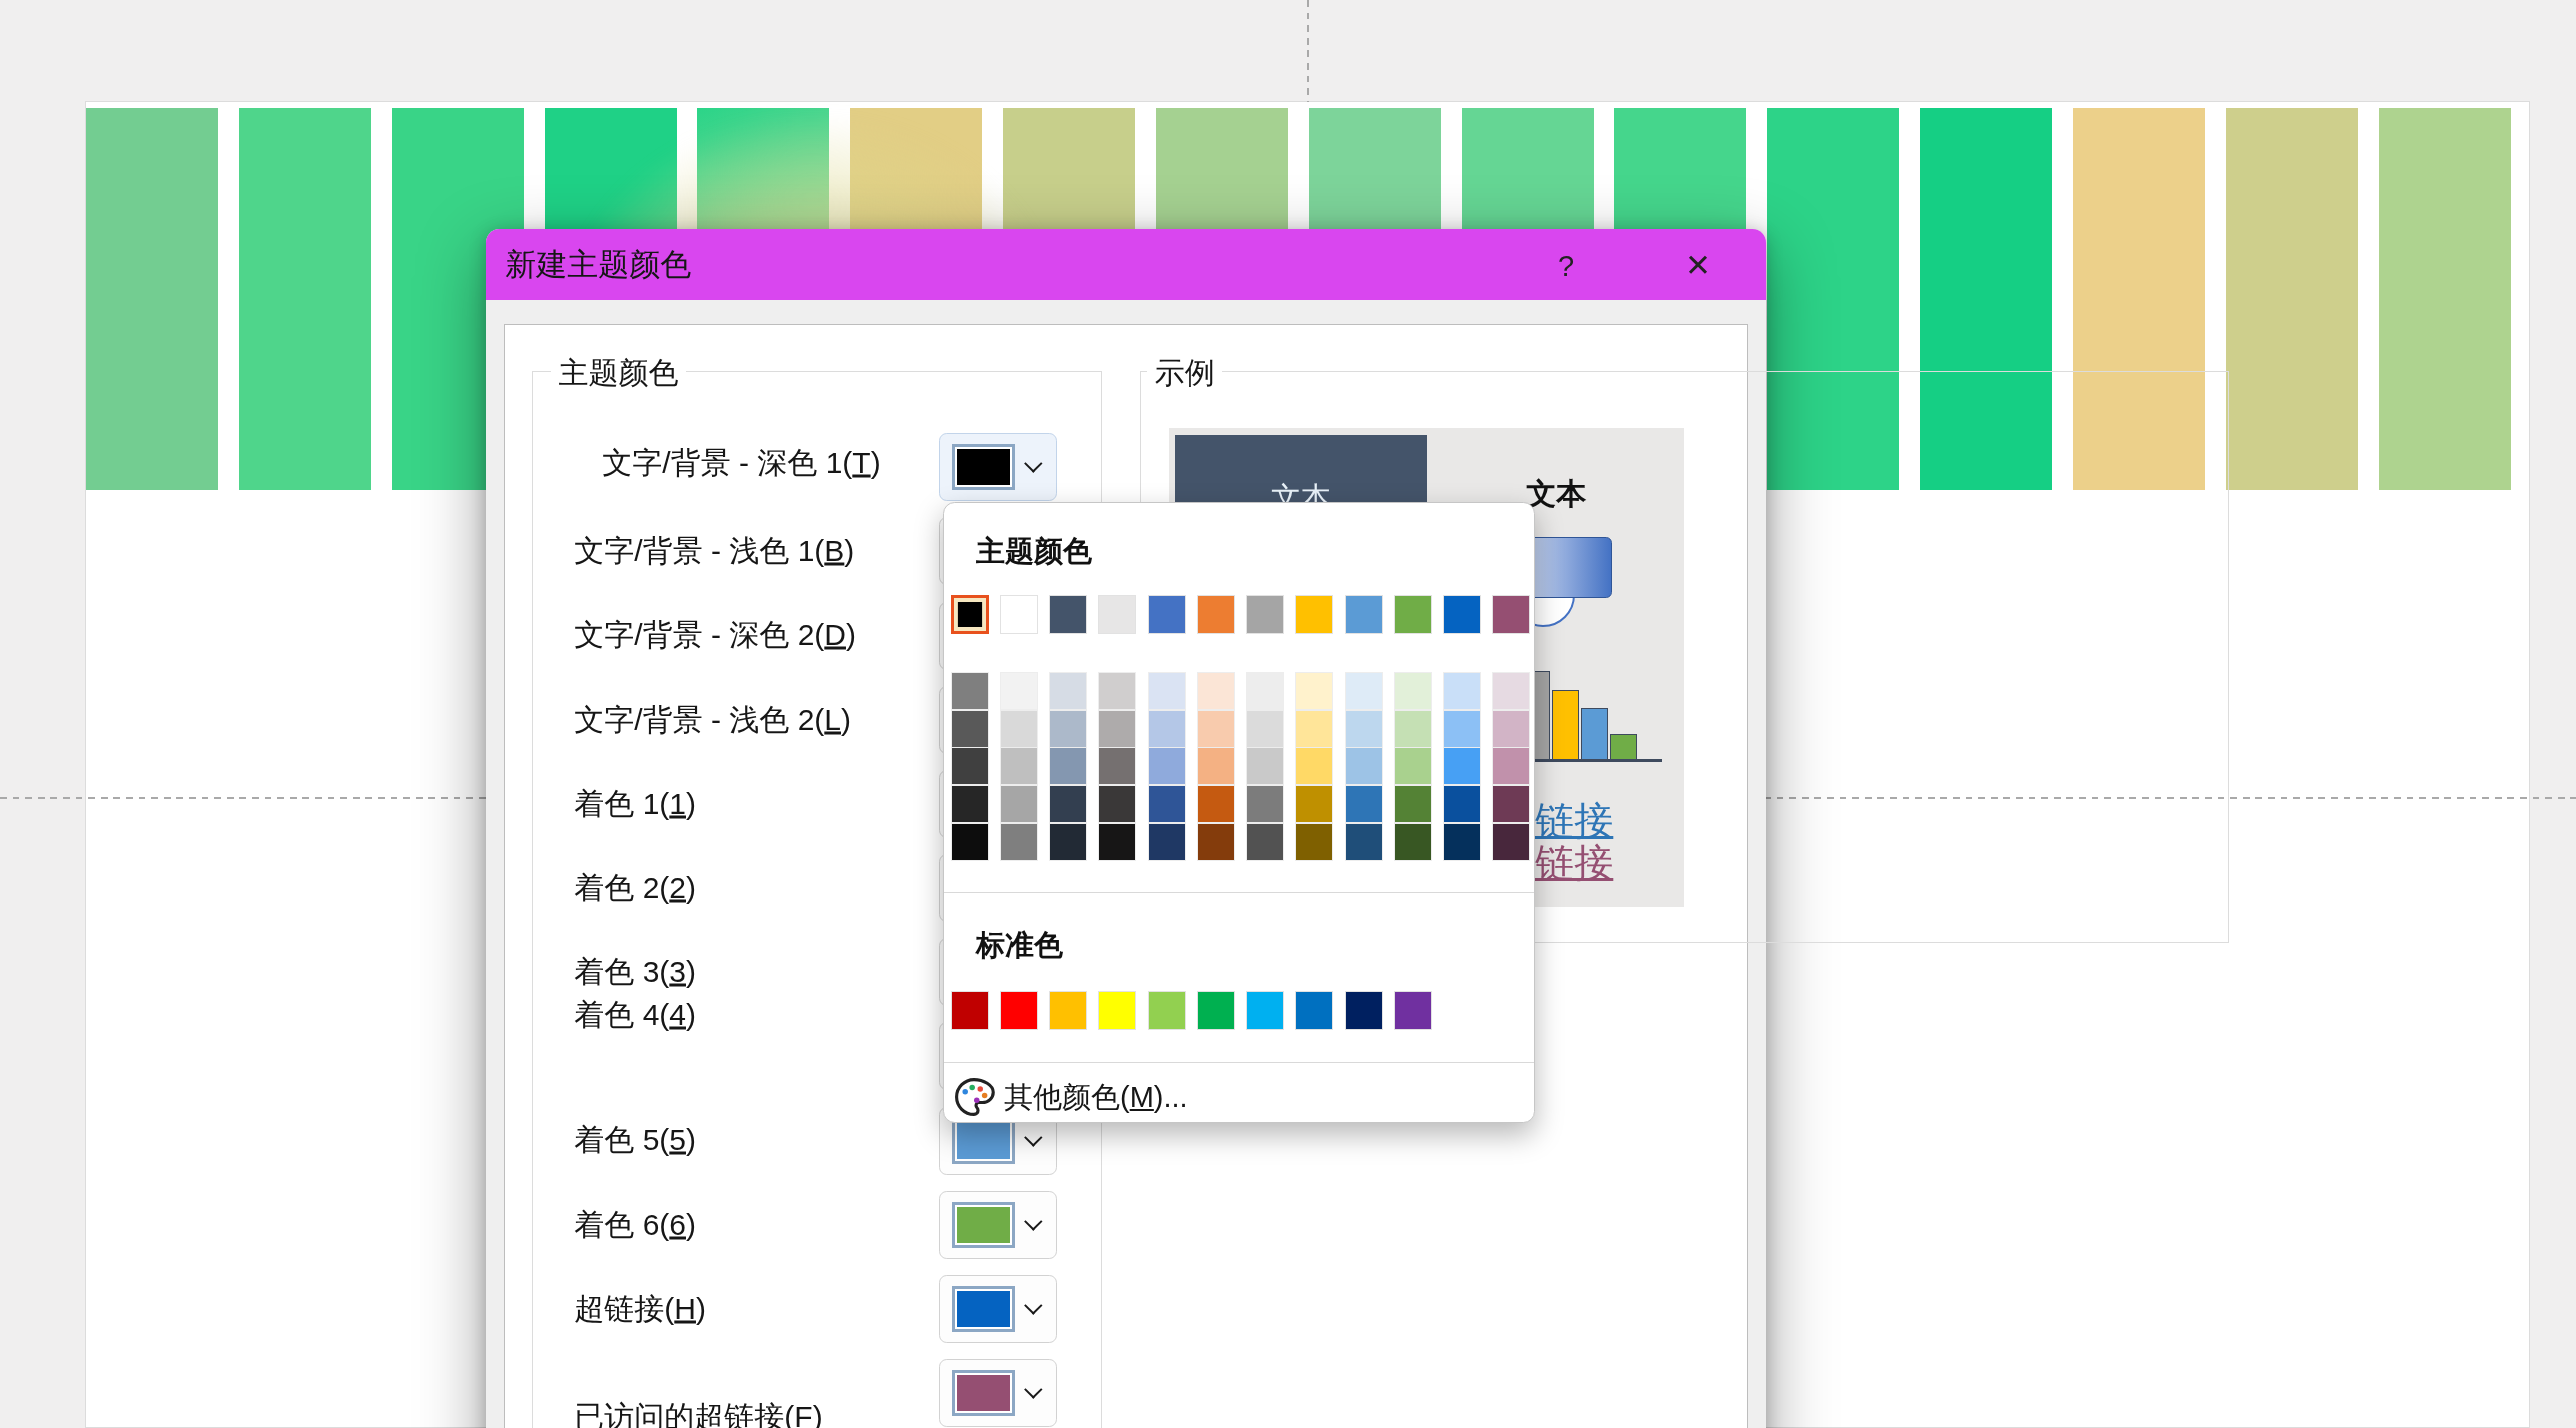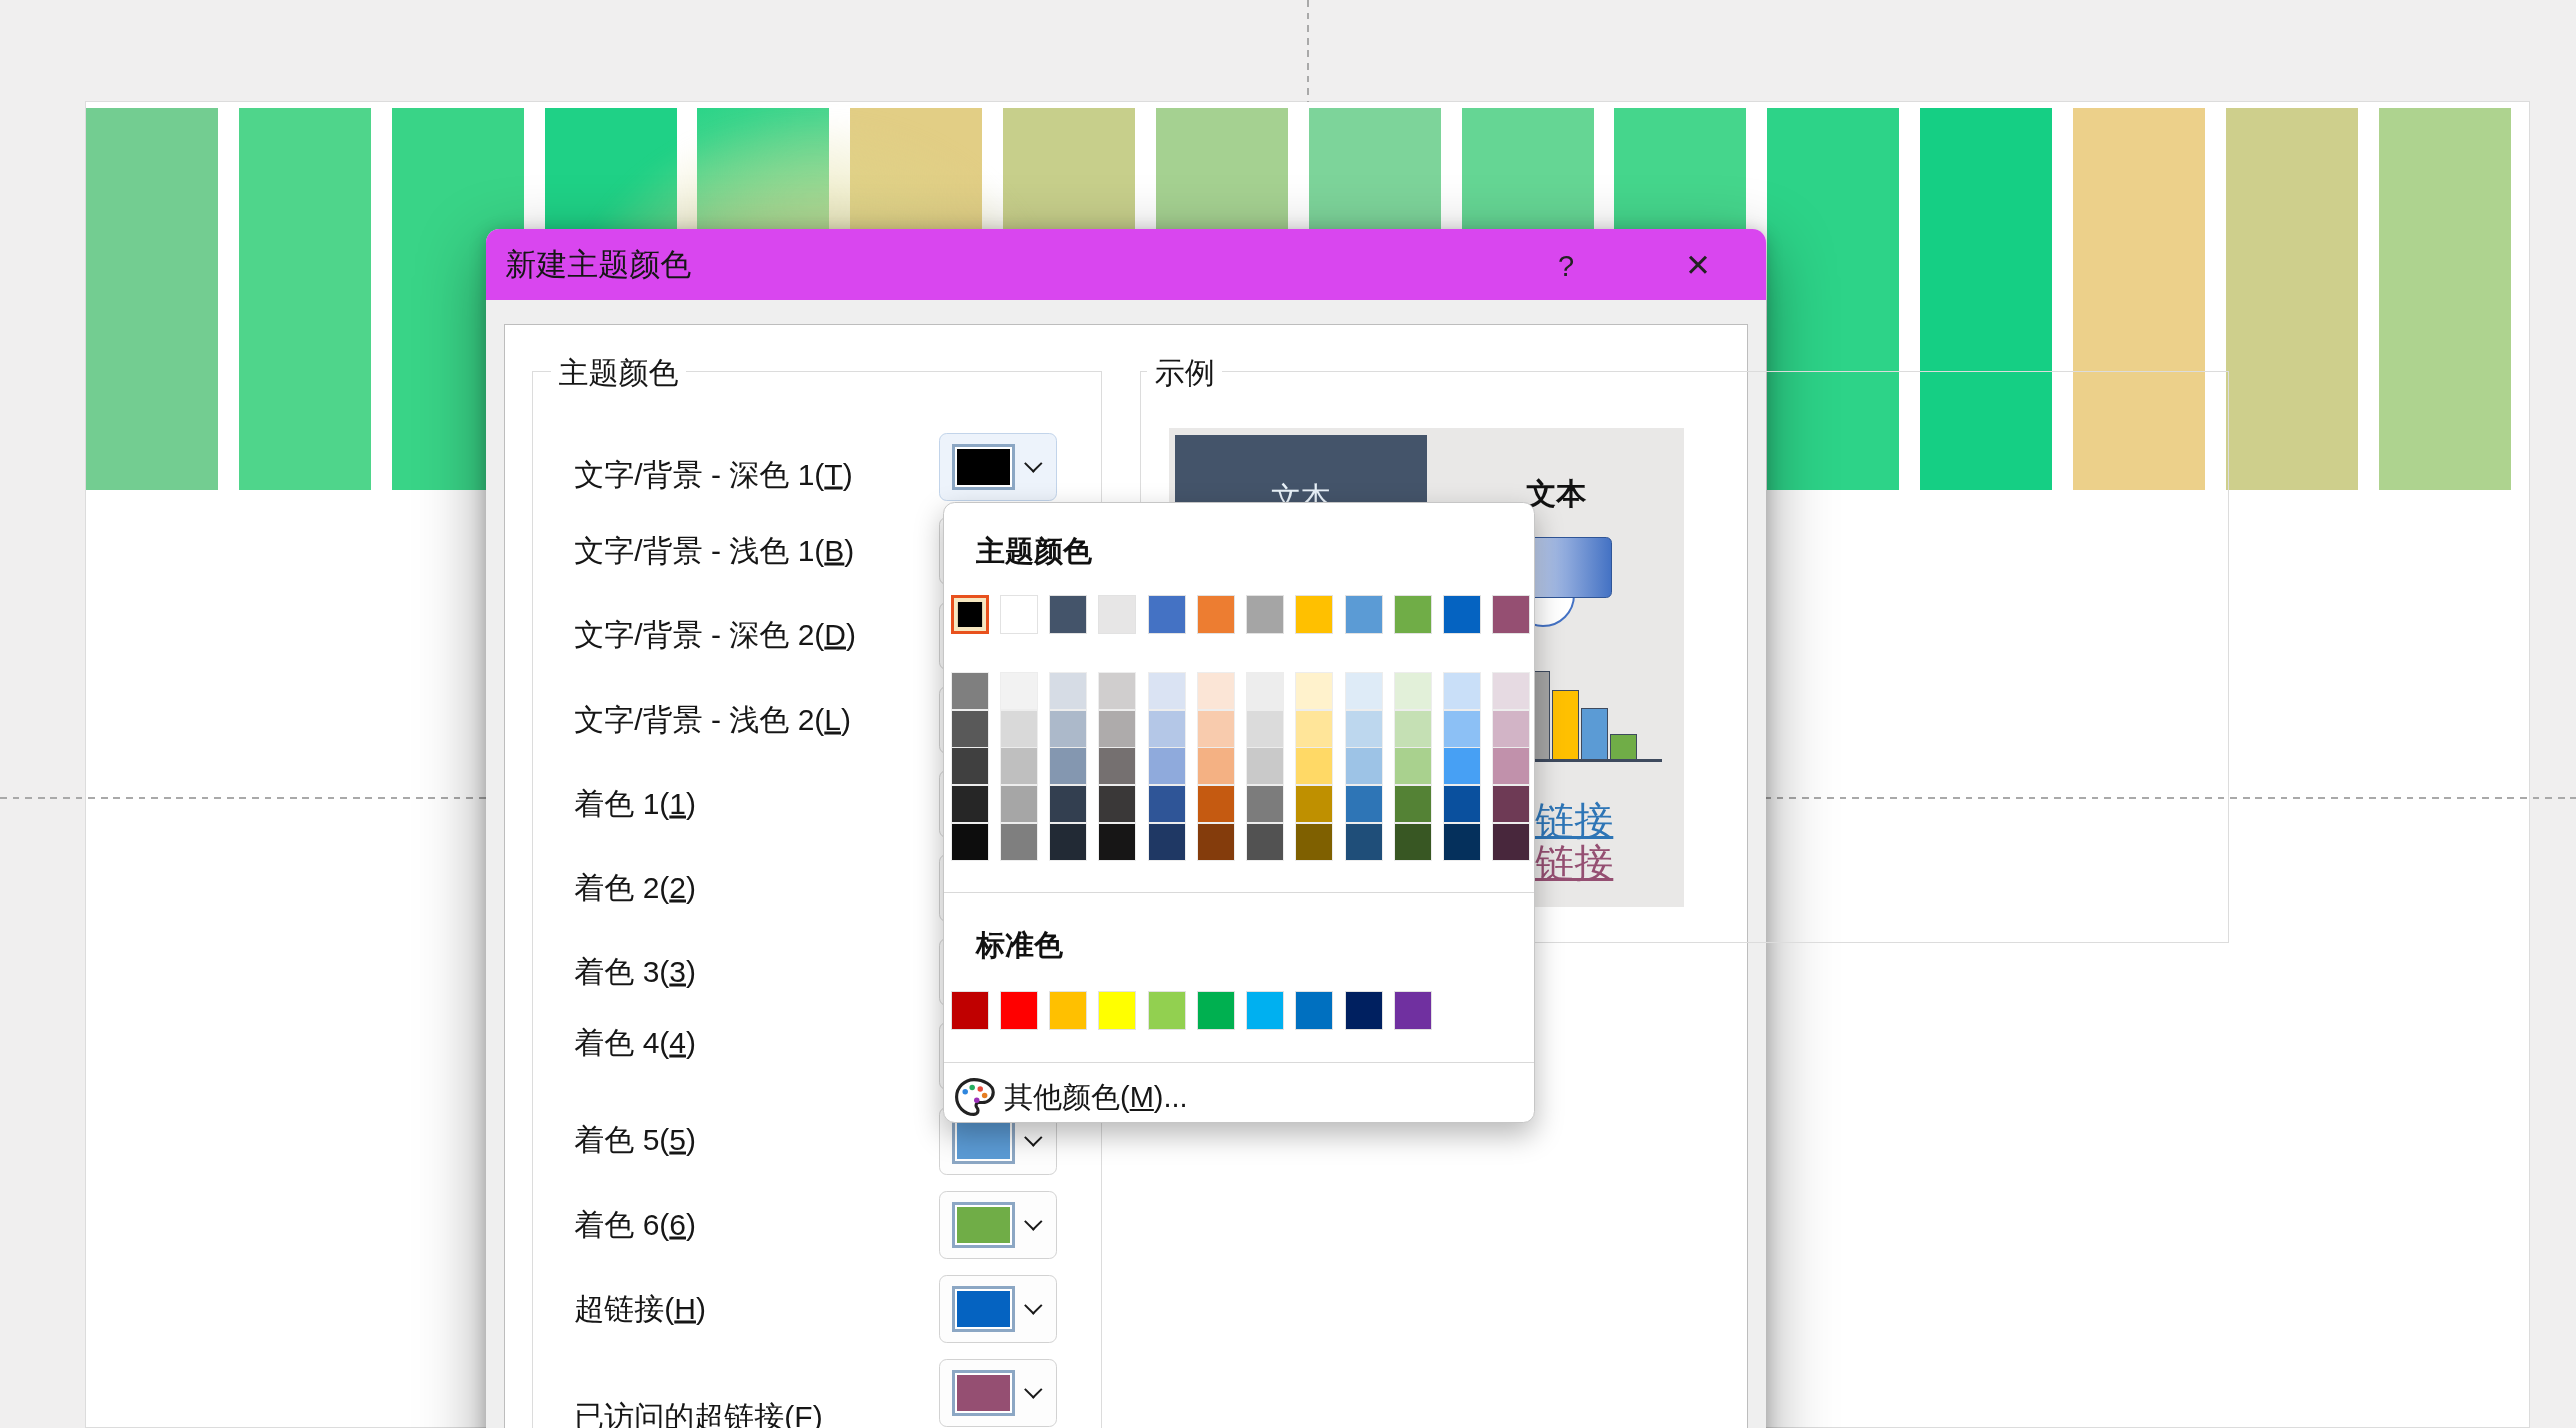--- a/index.html
+++ b/index.html
@@ -127,21 +127,21 @@
 
     <div class="panel">
       <div class="fieldset fs-theme">
         <span class="legend">主题颜色</span>
       </div>
       <div class="fieldset fs-sample">
         <span class="legend">示例</span>
       </div>
 
       <div id="rows">
-          <div class="row-label" style="top: 150px;"><span>文字/背景 - 深色 1(</span><u>T</u><span>)</span></div>
+          <div class="row-label" style="top: 138px; margin-left: 28px;"><span>文字/背景 - 深色 1(</span><u>T</u><span>)</span></div>
           <div class="dd open" style="top: 108px;">
             <div class="frame">
               <div class="fill" style="background: rgb(0, 0, 0);"></div>
             </div>
             <span class="chev"></span>
           </div>
           <div class="row-label" style="top: 226px;"><span>文字/背景 - 浅色 1(</span><u>B</u><span>)</span></div>
           <div class="dd" style="top: 192px;">
             <div class="frame">
               <div class="fill" style="background: rgb(255, 255, 255);"></div>
@@ -176,21 +176,21 @@
             </div>
             <span class="chev"></span>
           </div>
           <div class="row-label" style="top: 647px;"><span>着色 3(</span><u>3</u><span>)</span></div>
           <div class="dd" style="top: 613px;">
             <div class="frame">
               <div class="fill" style="background: rgb(165, 165, 165);"></div>
             </div>
             <span class="chev"></span>
           </div>
-          <div class="row-label" style="top: 718px;"><span>着色 4(</span><u>4</u><span>)</span></div>
+          <div class="row-label" style="top: 690px;"><span>着色 4(</span><u>4</u><span>)</span></div>
           <div class="dd" style="top: 697px;">
             <div class="frame">
               <div class="fill" style="background: rgb(255, 192, 0);"></div>
             </div>
             <span class="chev"></span>
           </div>
           <div class="row-label" style="top: 815px;"><span>着色 5(</span><u>5</u><span>)</span></div>
           <div class="dd" style="top: 782px;">
             <div class="frame">
               <div class="fill" style="background: rgb(91, 155, 213);"></div>

